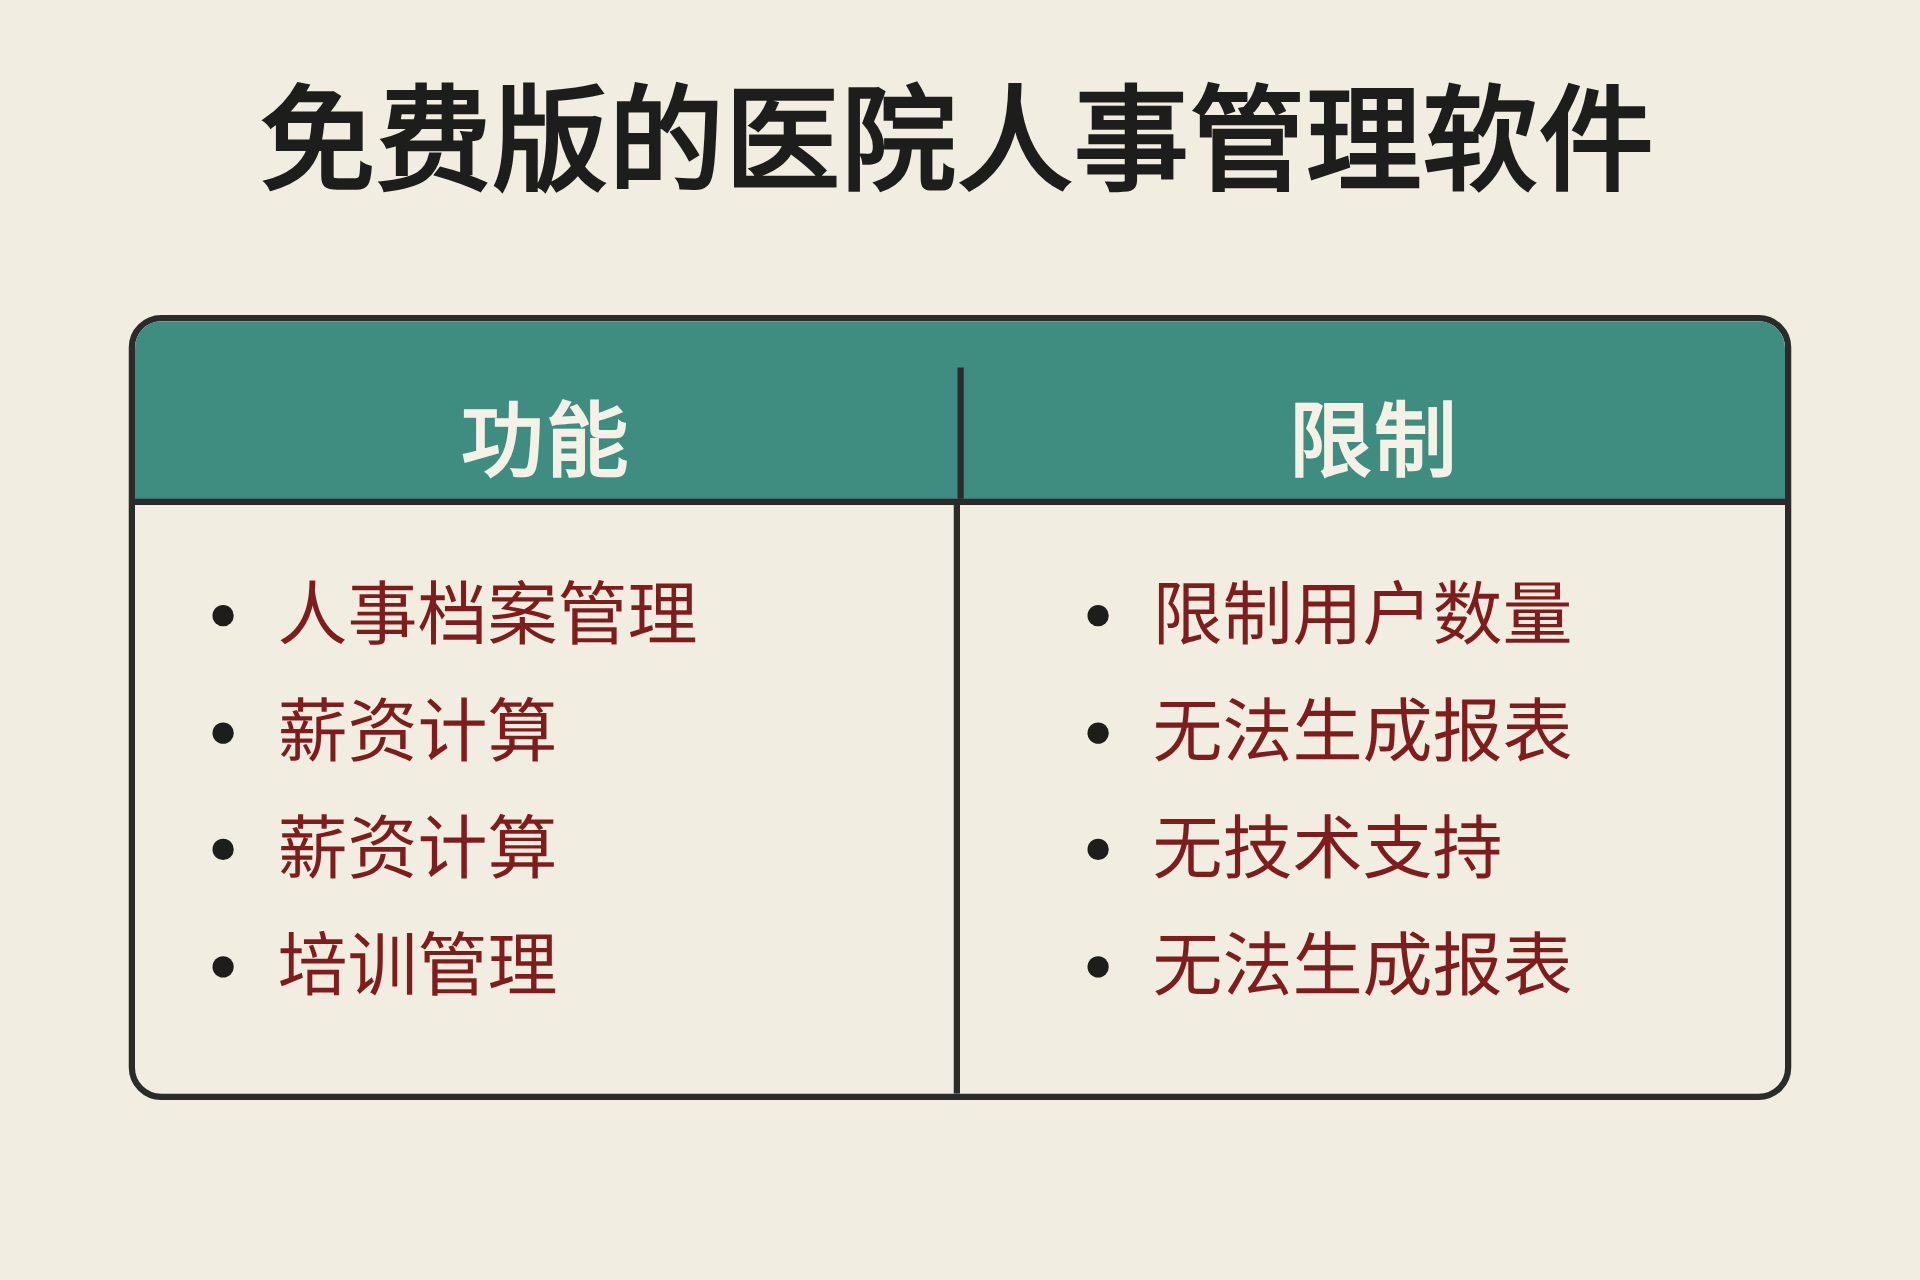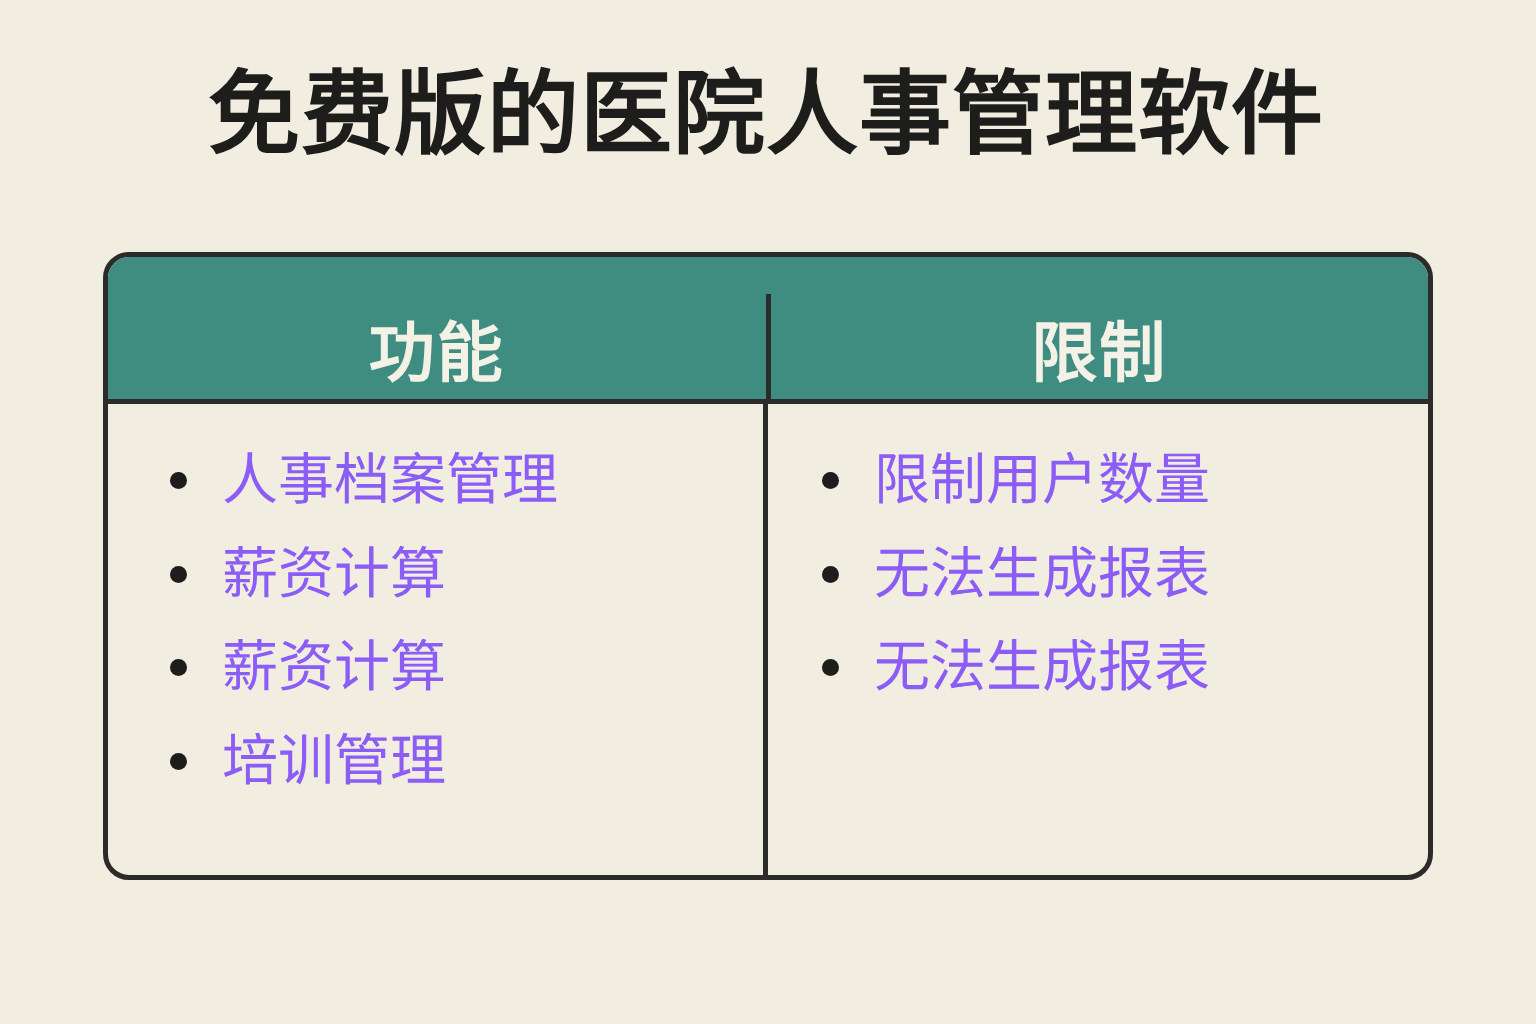--- a/index.html
+++ b/index.html
@@ -84,36 +84,36 @@
     flex: 1 1 50%;
     box-sizing: border-box;
     padding: 34px 40px 0 56px;
   }
 
   .td.left {
     border-right: 5px solid #2b2b29;
   }
 
   .td.right {
-    padding-left: 48px;
+    padding-left: 96px;
   }
 
   ul.list {
     list-style: none;
     margin: 0;
     padding: 0;
   }
 
   ul.list li {
     position: relative;
     padding-left: 58px;
-    margin: 4px 0 18px 0;
+    margin: 16px 0 18px 0;
     font-size: 56px;
     line-height: 1.35;
-    color: #8b5cf6;
+    color: #7f1d1d;
     font-weight: 500;
     white-space: nowrap;
   }
 
   ul.list li::before {
     content: "";
     position: absolute;
     left: 6px;
     top: 30px;
     width: 17px;
@@ -144,19 +144,20 @@
           <li>薪资计算</li>
           <li>薪资计算</li>
           <li>培训管理</li>
         </ul>
       </div>
 
       <div class="td right">
         <ul class="list">
           <li>限制用户数量</li>
           <li>无法生成报表</li>
+          <li>无技术支持</li>
           <li>无法生成报表</li>
         </ul>
       </div>
 
     </div>
   </div>
 </div>
 
 </body></html>

